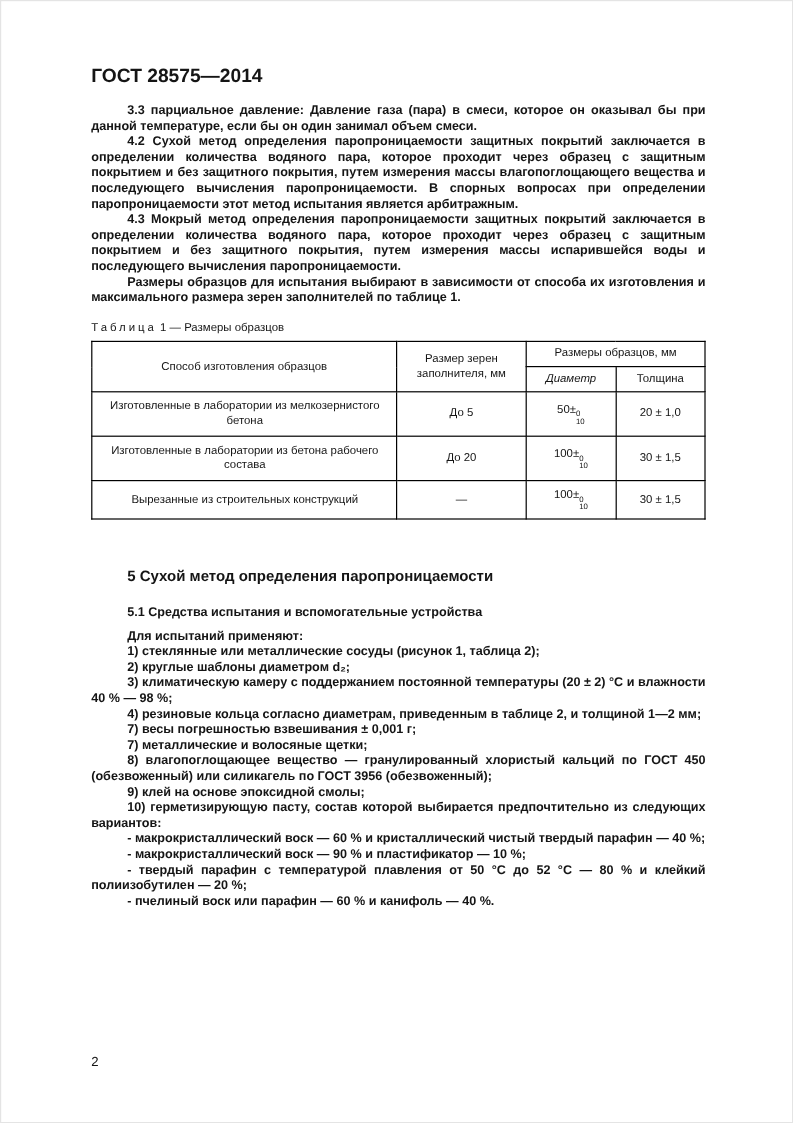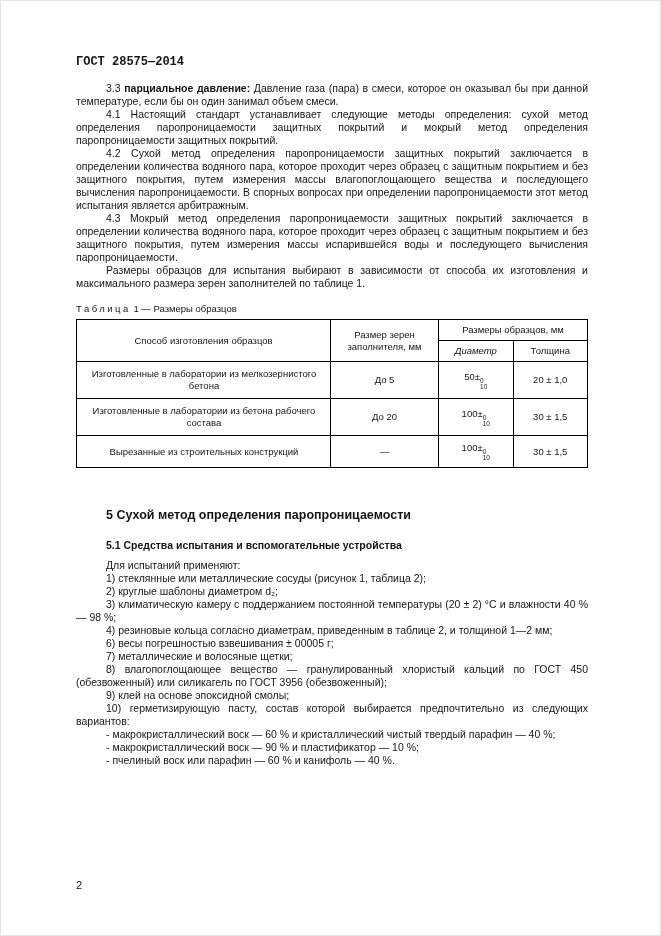--- a/index.html
+++ b/index.html
@@ -7,27 +7,28 @@
     position: relative;
     width: 661px;
     height: 936px;
     box-sizing: border-box;
     background: #ffffff;
     border: 1px solid #e4e4e4;
     padding: 54px 72px 0 75px;
     font-family: "Liberation Sans", sans-serif;
     color: #151515;
   }
-  .doc-number { font-size: 12px; font-weight: bold; margin-bottom: 13px; font-family: Liberation Mono, monospace; }
+  .doc-number { font-size: 16px; font-weight: bold; margin-bottom: 13px; }
   .body {
     font-size: 10.5px;
     line-height: 13px;
     text-align: justify;
     text-indent: 30px;
     margin: 0;
+    font-weight: bold;
   }
   .h-section {
     font-size: 12.5px;
     font-weight: bold;
     margin: 17px 0 13px 0;
     padding-left: 30px;
   }
   .h-section.top-gap { margin-top: 40px; margin-bottom: 17px; }
   .sub-head { font-weight: bold; margin-bottom: 7px; }
   .tcaption { font-size: 9.5px; margin: 13px 0 5px 0; }
@@ -68,21 +69,20 @@
 </head>
 <body>
 
 <div class="page">
 
   <div class="doc-number">ГОСТ 28575—2014</div>
 
   <p class="body"><span>3.3</span> <b>парциальное давление:</b> <span>Давление газа (пара) в смеси, которое он оказывал бы при данной температуре, если бы он один занимал объем смеси.</span></p>
 
 
-  <p class="body">4.1 Настоящий стандарт устанавливает следующие методы определения: сухой метод определения паропроницаемости защитных покрытий и мокрый метод определения паропроницаемости защитных покрытий.</p>
   <p class="body">4.2 Сухой метод определения паропроницаемости защитных покрытий заключается в определении количества водяного пара, которое проходит через образец с защитным покрытием и без защитного покрытия, путем измерения массы влагопоглощающего вещества и последующего вычисления паропроницаемости. В спорных вопросах при определении паропроницаемости этот метод испытания является арбитражным.</p>
   <p class="body">4.3 Мокрый метод определения паропроницаемости защитных покрытий заключается в определении количества водяного пара, которое проходит через образец с защитным покрытием и без защитного покрытия, путем измерения массы испарившейся воды и последующего вычисления паропроницаемости.</p>
   <p class="body">Размеры образцов для испытания выбирают в зависимости от способа их изготовления и максимального размера зерен заполнителей по таблице 1.</p>
 
   <div class="tcaption"><span class="spaced">Таблица</span> <span>1 — Размеры образцов</span></div>
 
   <table class="t1">
     <thead>
       <tr>
         <th rowspan="2" class="w-method">Способ изготовления образцов</th>
@@ -127,24 +127,25 @@
 
   <h2 class="h-section top-gap">5 Сухой метод определения паропроницаемости</h2>
 
   <p class="body sub-head">5.1 Средства испытания и вспомогательные устройства</p>
 
   <p class="body">Для испытаний применяют:</p>
   <p class="body">1) стеклянные или металлические сосуды (рисунок 1, таблица 2);</p>
   <p class="body">2) круглые шаблоны диаметром d₂;</p>
   <p class="body">3) климатическую камеру с поддержанием постоянной температуры (20 ± 2) °С и влажности 40 % — 98 %;</p>
   <p class="body">4) резиновые кольца согласно диаметрам, приведенным в таблице 2, и толщиной 1—2 мм;</p>
-  <p class="body">6) весы погрешностью взвешивания ± 00005 г;</p>
+  <p class="body">7) весы погрешностью взвешивания ± 0,001 г;</p>
   <p class="body">7) металлические и волосяные щетки;</p>
   <p class="body">8) влагопоглощающее вещество — гранулированный хлористый кальций по ГОСТ 450 (обезвоженный) или силикагель по ГОСТ 3956 (обезвоженный);</p>
   <p class="body">9) клей на основе эпоксидной смолы;</p>
   <p class="body">10) герметизирующую пасту, состав которой выбирается предпочтительно из следующих вариантов:</p>
   <p class="body">- макрокристаллический воск — 60 % и кристаллический чистый твердый парафин — 40 %;</p>
   <p class="body">- макрокристаллический воск — 90 % и пластификатор — 10 %;</p>
+  <p class="body">- твердый парафин с температурой плавления от 50 °С до 52 °С — 80 % и клейкий полиизобутилен — 20 %;</p>
   <p class="body">- пчелиный воск или парафин — 60 % и канифоль — 40 %.</p>
 
   <div class="page-number">2</div>
 
 </div>
 
 </body></html>

